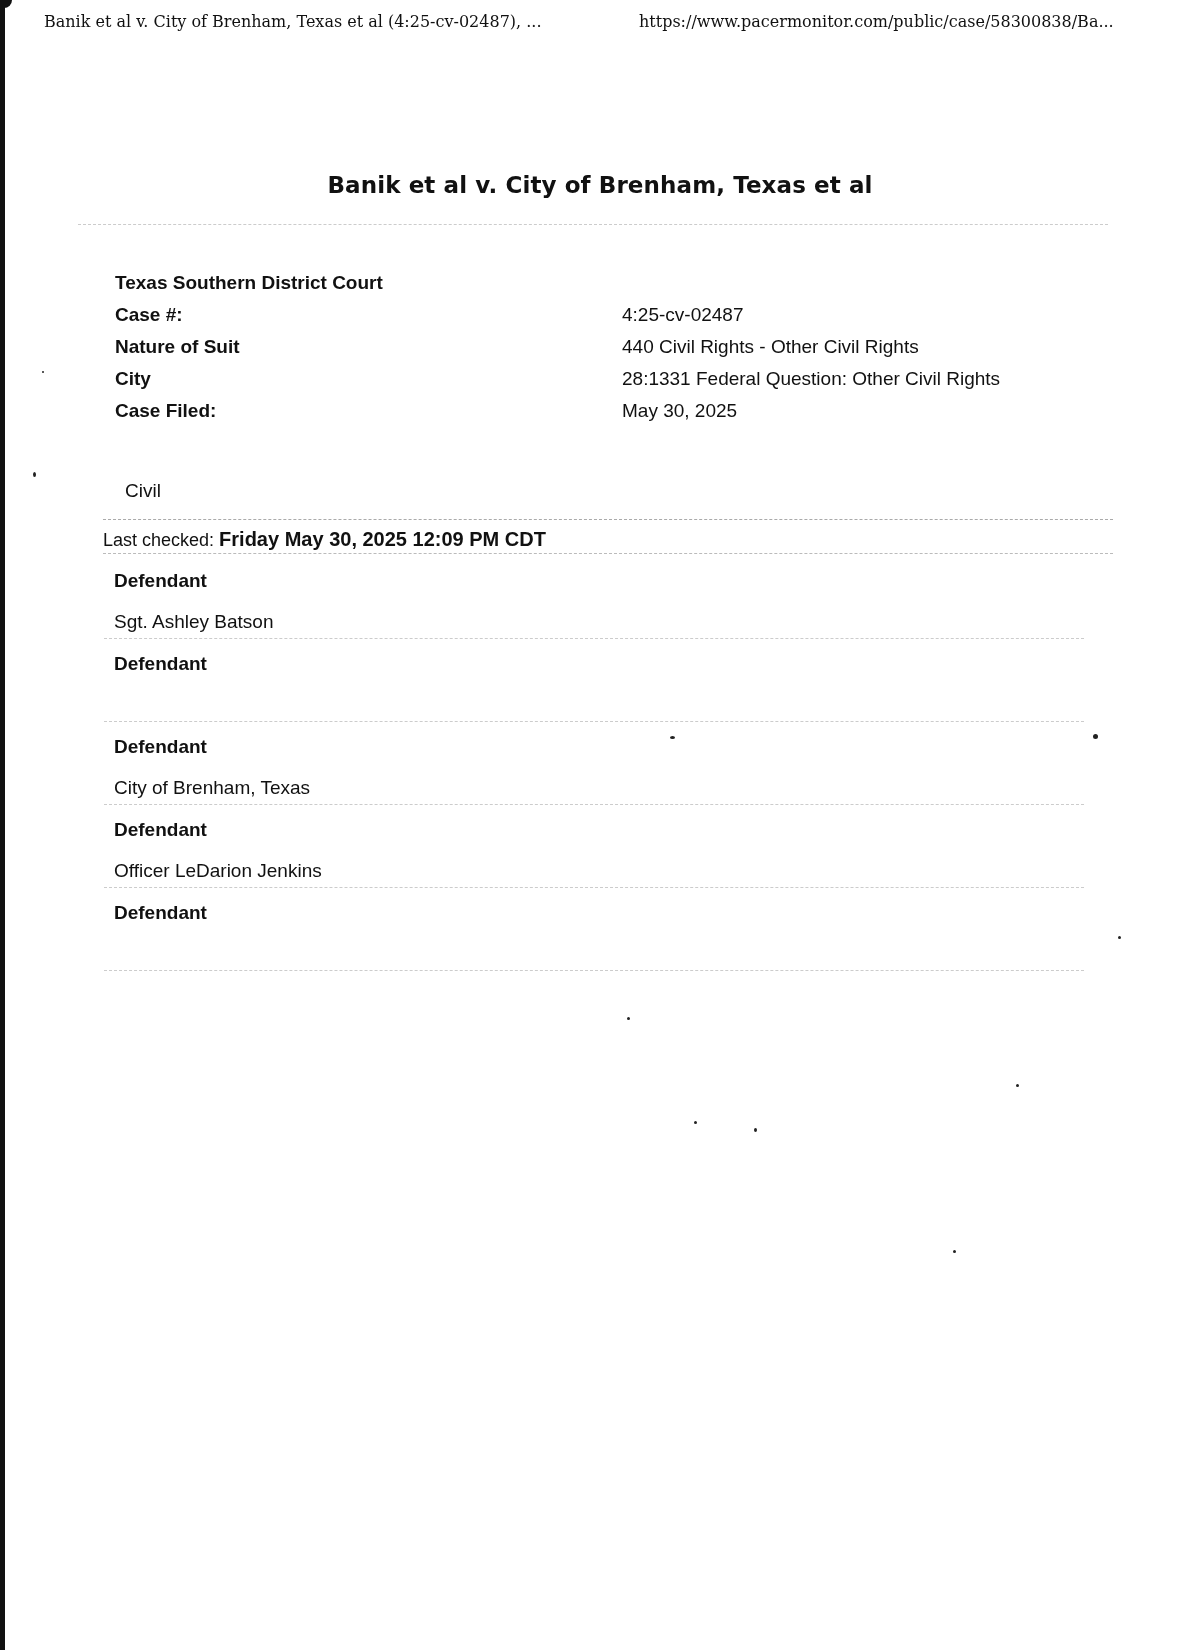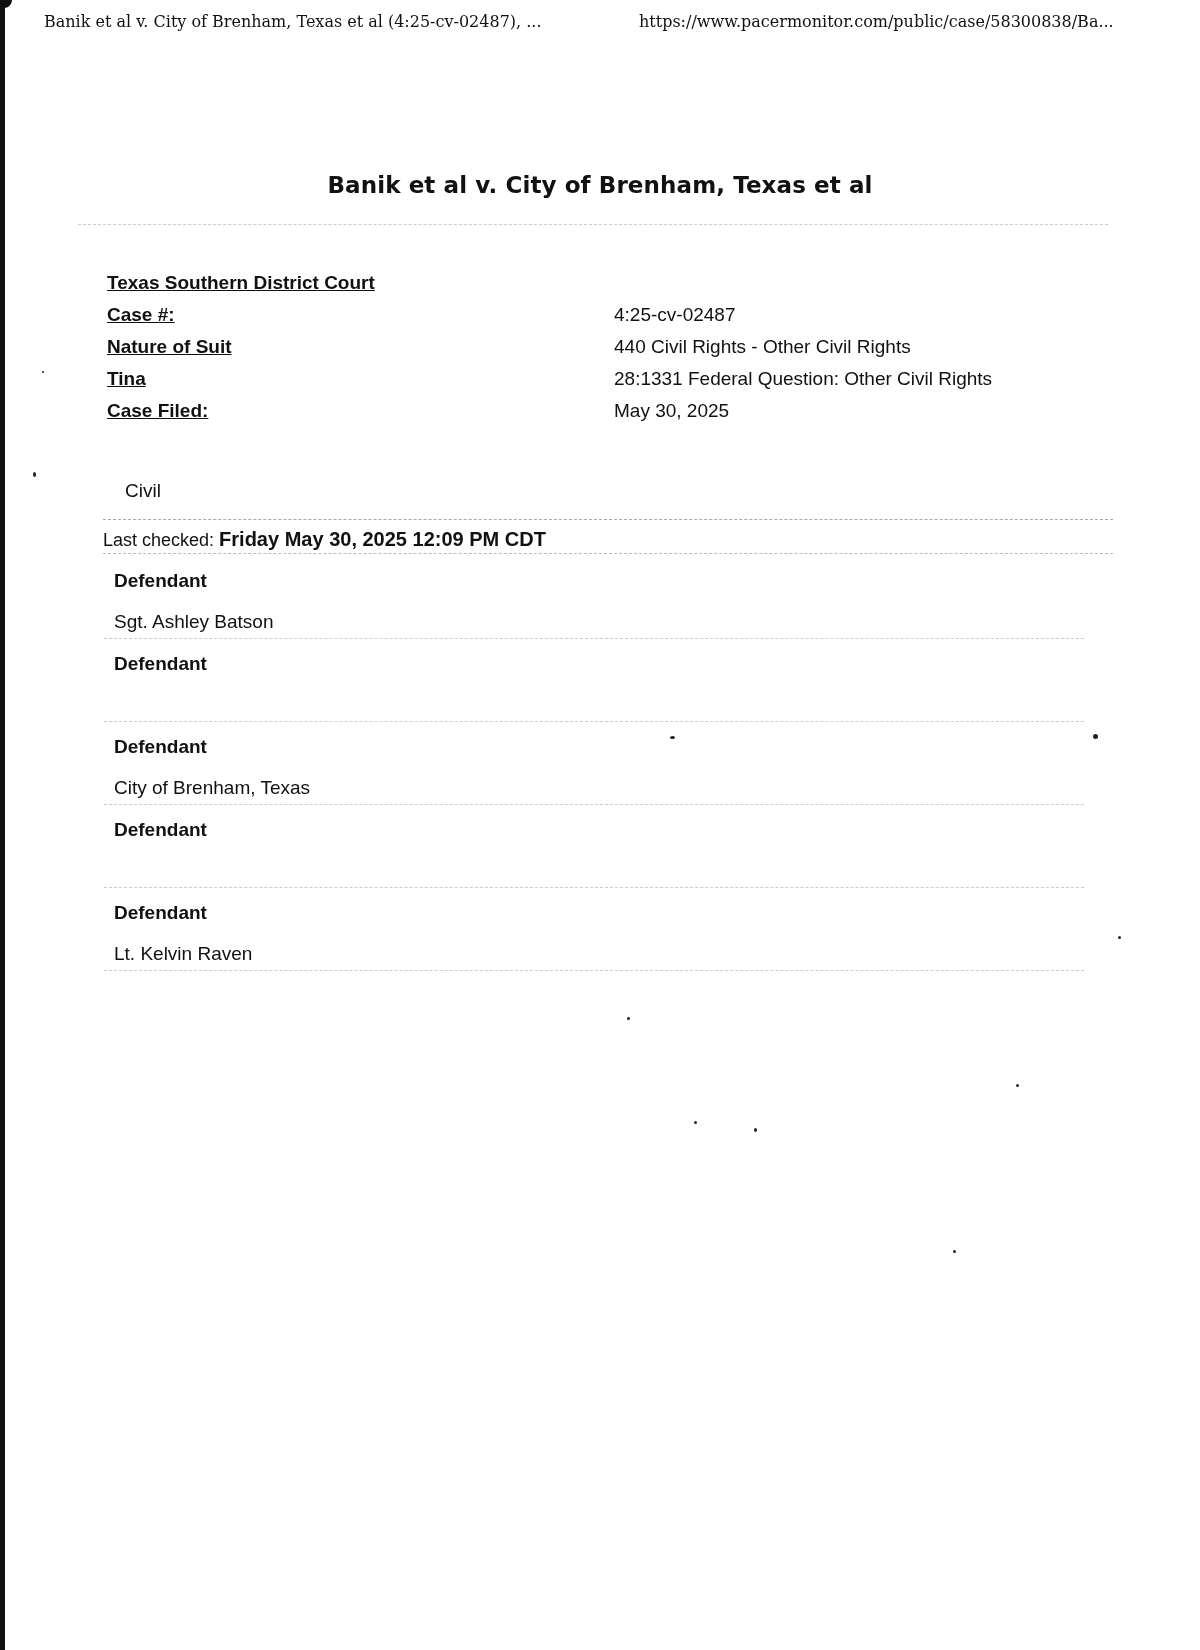--- a/index.html
+++ b/index.html
@@ -5,21 +5,21 @@
   html, body { margin:0; padding:0; background:#fff; }
   body { width:1200px; height:1650px; position:relative; overflow:hidden; color:#111; }
   .scan-edge { position:absolute; left:0; top:0; width:5px; height:1650px; background:#111; }
   .scan-edge-top { position:absolute; left:0; top:0; width:12px; height:8px; background:#111; border-bottom-right-radius:8px; }
   .print-header { position:absolute; top:10px; left:0; width:1200px; height:30px; font-family:"DejaVu Serif","Liberation Serif",serif; font-size:16px; }
   .print-header .left { position:absolute; left:44px; top:2px; }
   .print-header .right { position:absolute; left:639px; top:2px; }
   .title { position:absolute; top:172px; left:0; width:1200px; text-align:center; font-family:"DejaVu Sans","Liberation Sans",sans-serif; font-size:23px; font-weight:bold; letter-spacing:0.1px; }
   .dotted { position:absolute; height:0; border-top:1px dashed #ccc; }
   .info { position:absolute; left:103px; top:272px; font-family:"Liberation Sans",sans-serif; font-size:19px; }
-  .info .row { position:absolute; left:4px; white-space:nowrap;text-decoration:underline; }
+  .info .row { position:absolute; left:12px; white-space:nowrap; }
   .info .label { font-weight:bold; }
   .info .val { position:absolute; left:507px; }
   .tabs { position:absolute; top:458px; left:103px; height:58px; width:1010px; font-family:"Liberation Sans",sans-serif; font-size:19px; }
   .tab { position:absolute; top:0; height:58px; line-height:66px; }
   .tab-docket { left:0; width:110px; padding-left:22px; }
   .tab-parties { left:112px; width:140px; padding-left:23px; border:1px dotted #ddd; border-bottom:none; }
   .tab-line { position:absolute; left:103px; top:519px; width:1010px; border-top:1px dashed #aaa; }
   .last-checked { position:absolute; left:103px; top:528px; font-family:"Liberation Sans",sans-serif; font-size:18px; }
   .last-checked b { font-size:20px; }
   .lc-line { position:absolute; left:103px; top:553px; width:1010px; border-top:1px dashed #bbb; }
@@ -47,21 +47,21 @@
   <div class="row label" style="top:0;">Texas Southern District Court</div>
   <div class="row" style="top:32px;">
     <span class="label">Case #:</span>
     <span class="val">4:25-cv-02487</span>
   </div>
   <div class="row" style="top:64px;">
     <span class="label">Nature of Suit</span>
     <span class="val">440 Civil Rights - Other Civil Rights</span>
   </div>
   <div class="row" style="top:96px;">
-    <span class="label">Tina</span>
+    <span class="label">City</span>
     <span class="val">28:1331 Federal Question: Other Civil Rights</span>
   </div>
   <div class="row" style="top:128px;">
     <span class="label">Case Filed:</span>
     <span class="val">May 30, 2025</span>
   </div>
 </div>
 
 <div class="tabs">
   <div class="tab tab-docket">Civil</div>
@@ -84,25 +84,25 @@
     <div class="role">Defendant</div>
   </div>
   <div class="dotted" style="left:-10px; top:151px; width:980px;"></div>
   <div class="party" style="top:166px;">
     <div class="role">Defendant</div>
     <div class="name">City of Brenham, Texas</div>
   </div>
   <div class="dotted" style="left:-10px; top:234px; width:980px;"></div>
   <div class="party" style="top:249px;">
     <div class="role">Defendant</div>
+    <div class="name">Officer LeDarion Jenkins</div>
   </div>
   <div class="dotted" style="left:-10px; top:317px; width:980px;"></div>
   <div class="party" style="top:332px;">
     <div class="role">Defendant</div>
-    <div class="name">Lt. Kelvin Raven</div>
   </div>
   <div class="dotted" style="left:-10px; top:400px; width:980px;"></div>
 </div>
 
 <div class="speck" style="left:1093px; top:734px; width:5px; height:5px;"></div>
 <div class="speck" style="left:670px; top:736px; width:5px; height:3px;"></div>
 <div class="speck" style="left:694px; top:1121px; width:3px; height:3px;"></div>
 <div class="speck" style="left:754px; top:1128px; width:3px; height:4px;"></div>
 <div class="speck" style="left:1016px; top:1084px; width:3px; height:3px;"></div>
 <div class="speck" style="left:627px; top:1017px; width:3px; height:3px;"></div>

